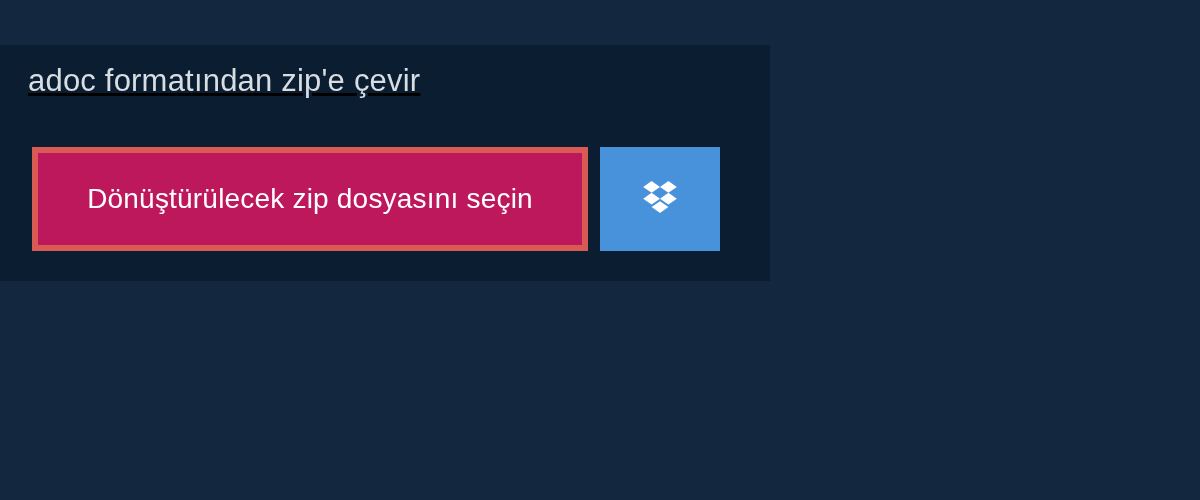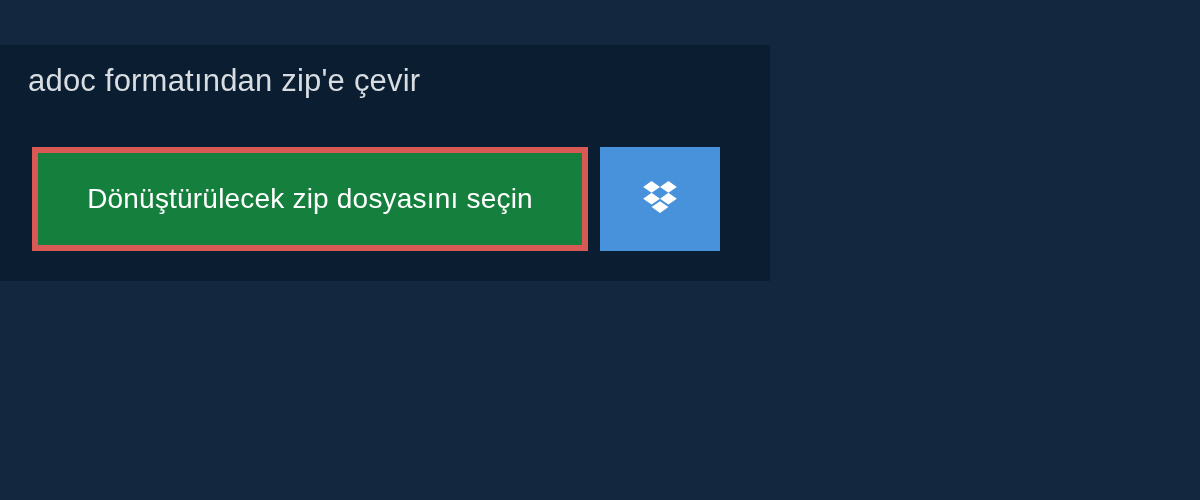--- a/index.html
+++ b/index.html
@@ -14,35 +14,36 @@
       position: absolute;
       top: 45px;
       left: 0;
       width: 770px;
       background: #0a1d31;
     }
     .title-bar {
       background: #0a1d31;
       padding: 18px 28px 20px 28px;
       width: 555px;
+      text-decoration: underline;
     }
     .title-text {
       color: #d8dde2;
       font-size: 31px;
       font-weight: 400;
       letter-spacing: 0.2px;
     }
     .button-row {
       display: flex;
       padding: 28px 32px 30px 32px;
       gap: 12px;
       align-items: stretch;
     }
     .select-file-button {
-      background: #15803d;
+      background: #be185d;
       border: 6px solid #d95a55;
       padding: 30px 32px;
       flex: 0 0 auto;
       width: 556px;
       text-align: center;
       cursor: pointer;
     }
     .select-file-label {
       color: #ffffff;
       font-size: 28px;

